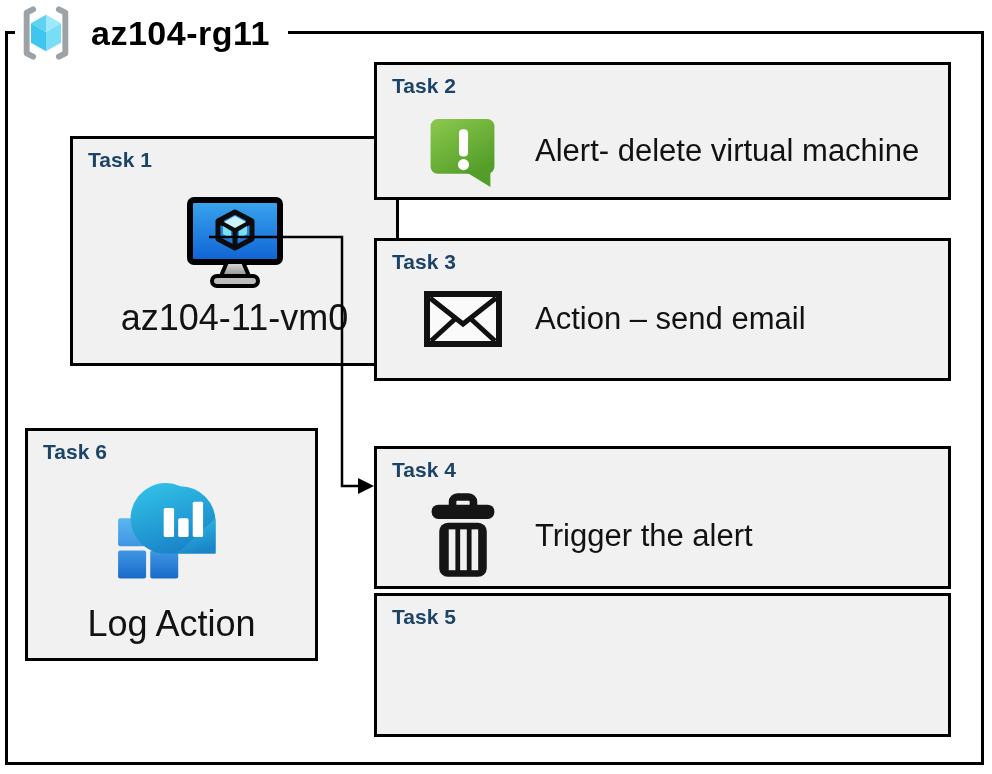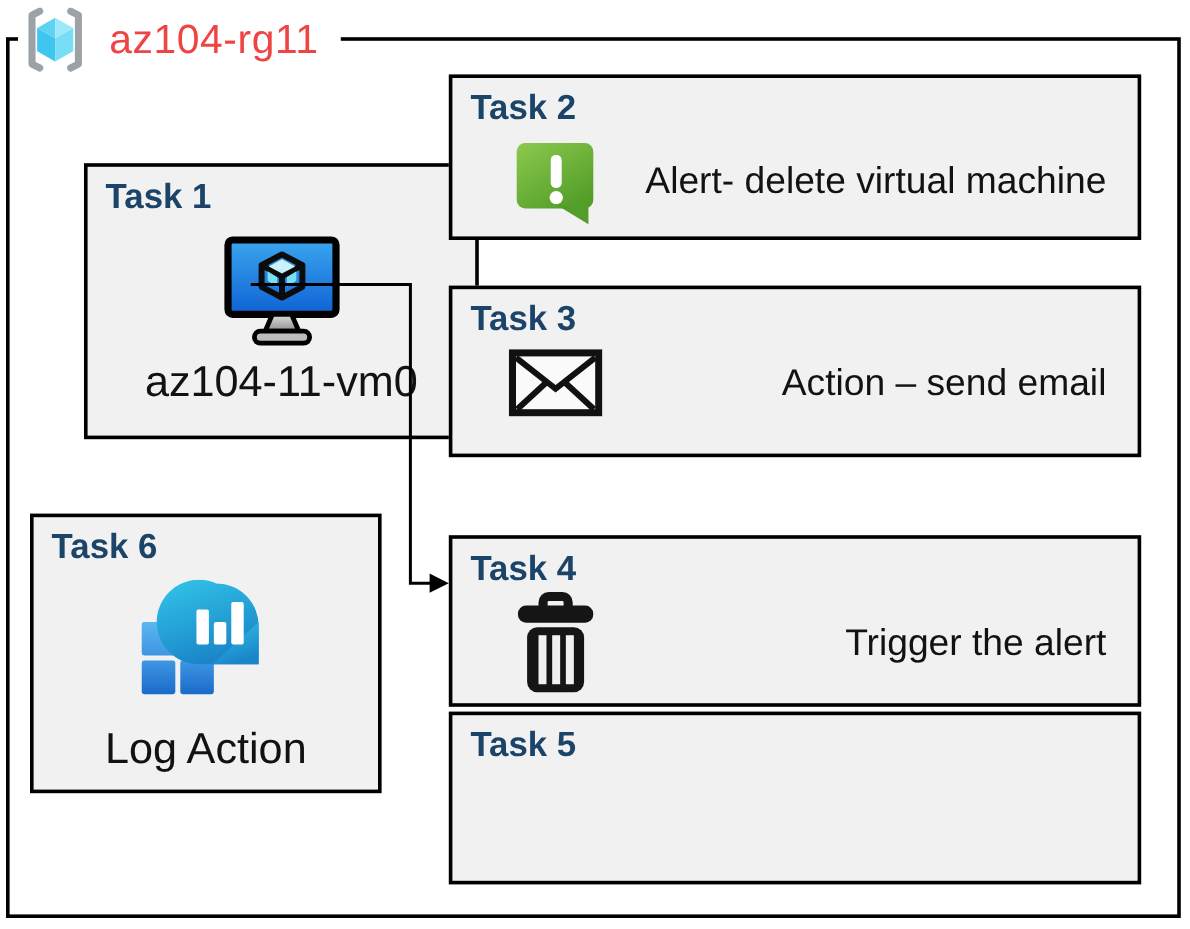--- a/index.html
+++ b/index.html
@@ -9,39 +9,39 @@
     font-family:"Liberation Sans", sans-serif;overflow:hidden;
   }
   .outer-frame{
     position:absolute;left:5px;top:31px;width:979px;height:734px;
     border:3px solid #000;background:#fff;
   }
   .rg-header{
     position:absolute;left:15px;top:4px;height:58px;z-index:3;
     display:flex;align-items:center;gap:16px;background:#fff;padding:0 18px 0 2px;
   }
-  .rg-title{font-size:34px;color:#ef4444;letter-spacing:0.5px;}
+  .rg-title{font-size:34px;color:#000000;letter-spacing:0.5px;font-weight:bold;}
   .task-box{
     position:absolute;background:#f1f1f1;border:3px solid #000;
   }
   .task-heading{
-    position:absolute;left:15px;top:9px;font-size:29px;font-weight:bold;color:#1c4468;
+    position:absolute;left:15px;top:9px;font-size:21px;font-weight:bold;color:#1c4468;
   }
   
   .box-task1{left:25px;top:136px;width:329px;height:230px;margin-left:45px;}
   .box-task6{left:25px;top:428px;width:293px;height:233px;padding-left:48px;}
   .center-icon{position:absolute;left:0;width:100%;display:flex;justify-content:center;}
   .center-label{position:absolute;left:0;width:100%;text-align:center;font-size:36px;color:#121212;}
   
   .box-task2{left:374px;top:62px;width:577px;height:138px;}
   .box-task3{left:374px;top:238px;width:577px;height:143px;}
   .box-task4{left:374px;top:414px;width:577px;height:143px;margin-top:32px;}
   .box-task5{left:374px;top:593px;width:577px;height:144px;}
   .row{
-    position:absolute;left:40px;right:26px;display:flex;align-items:center;gap:26px;justify-content:space-between;
+    position:absolute;left:40px;right:10px;display:flex;align-items:center;gap:26px;
   }
   .icon-cell{width:92px;display:flex;justify-content:center;align-items:center;flex:0 0 92px;}
   .row-label{font-size:31px;color:#121212;white-space:nowrap;}
   .connector-svg{position:absolute;left:0;top:0;width:992px;height:774px;pointer-events:none;z-index:2;}
 </style>
 </head>
 <body>
 
 <div class="stage">
 

